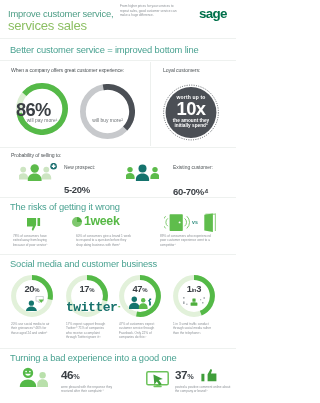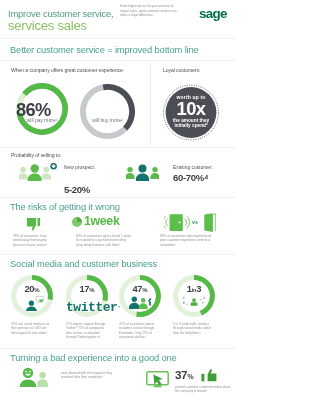--- a/index.html
+++ b/index.html
@@ -122,21 +122,21 @@
         <path d="M29.0 9.0c-2.8 0-4.6 1.9-4.6 4.3V15h9.2v-1.7c0-2.4-1.8-4.3-4.6-4.3z"></path>
       </g>
       <g fill="#15736d">
         <circle cx="16.5" cy="4.6" r="4.0"></circle>
         <path d="M16.5 9.4c-4.0 0-6.6 2.6-6.6 5.9V17h13.2v-1.7c0-3.3-2.6-5.9-6.6-5.9z"></path>
       </g>
     </svg>
   </div>
   <div class="abs" style="left:173px;top:165px">
     <div style="font-size:4.9px;line-height:5.6px;color:#4d5356;white-space:nowrap">Existing customer:</div>
-    <div style="font-size:9.5px;line-height:10.5px;color:#3a3f44;font-weight:700;letter-spacing:-0.3px;margin-top:2px">60-70%⁴</div>
+    <div style="font-size:9.5px;line-height:10.5px;color:#3a3f44;font-weight:700;letter-spacing:-0.3px;margin-top:16px">60-70%⁴</div>
   </div>
 
   <div class="abs rule" style="top:197px"></div>
   <div class="abs sec-h" style="top:202px">The risks of getting it wrong</div>
 
   <div class="abs" style="left:27px;top:217px;width:16px;height:13px">
     <svg width="16" height="13" viewBox="0 0 16 13">
       <path d="M0 0h9.1v7.0l-3.0 5.7c-0.9 0-1.5-0.8-1.2-1.6l1.0-2.6H0z" fill="#58ba46"></path>
       <rect x="10.5" y="0" width="2.6" height="8.0" fill="#58ba46"></rect>
     </svg>
@@ -265,20 +265,21 @@
       <circle cx="12.0" cy="5.9" r="5.2"></circle>
       <path d="M12.0 12.4c-5.0 0-8.2 3.2-8.2 7.1V20h16.4v-0.5c0-3.9-3.2-7.1-8.2-7.1z"></path>
     </g>
     <g fill="#ffffff">
       <circle cx="10.1" cy="4.5" r="0.85"></circle>
       <circle cx="13.9" cy="4.5" r="0.85"></circle>
       <path d="M9.0 6.8a3.3 3.3 0 0 0 6.0 0z"></path>
     </g>
   </svg>
   <div class="abs" style="left:61px;top:369px">
+    <div style="font-size:11.7px;line-height:12px;color:#3a3f44;font-weight:700;letter-spacing:-0.4px"><span>46</span><span style="font-size:7.3px;letter-spacing:-0.1px">%</span></div>
     <div class="cap3" style="width:58px;margin-top:2px">were pleased with the response they received after their complaint¹⁴</div>
   </div>
 
   <svg class="abs" style="left:146px;top:371px" width="24" height="17" viewBox="0 0 24 17">
     <rect x="0.8" y="0.8" width="21.4" height="13.0" rx="1.4" fill="none" stroke="#6cc25a" stroke-width="1.5"></rect>
     <rect x="7.5" y="14.6" width="8.2" height="1.6" rx="0.6" fill="#6cc25a"></rect>
     <rect x="10.4" y="13.0" width="2.4" height="2.0" fill="#6cc25a"></rect>
     <path d="M7.4 3.6l9.4 4.4-4.0 1.0 2.8 4.0-2.0 1.5-2.8-4.0-2.4 3.2z" fill="#3f9e3a"></path>
   </svg>
   <div class="abs" style="left:175px;top:369px">

